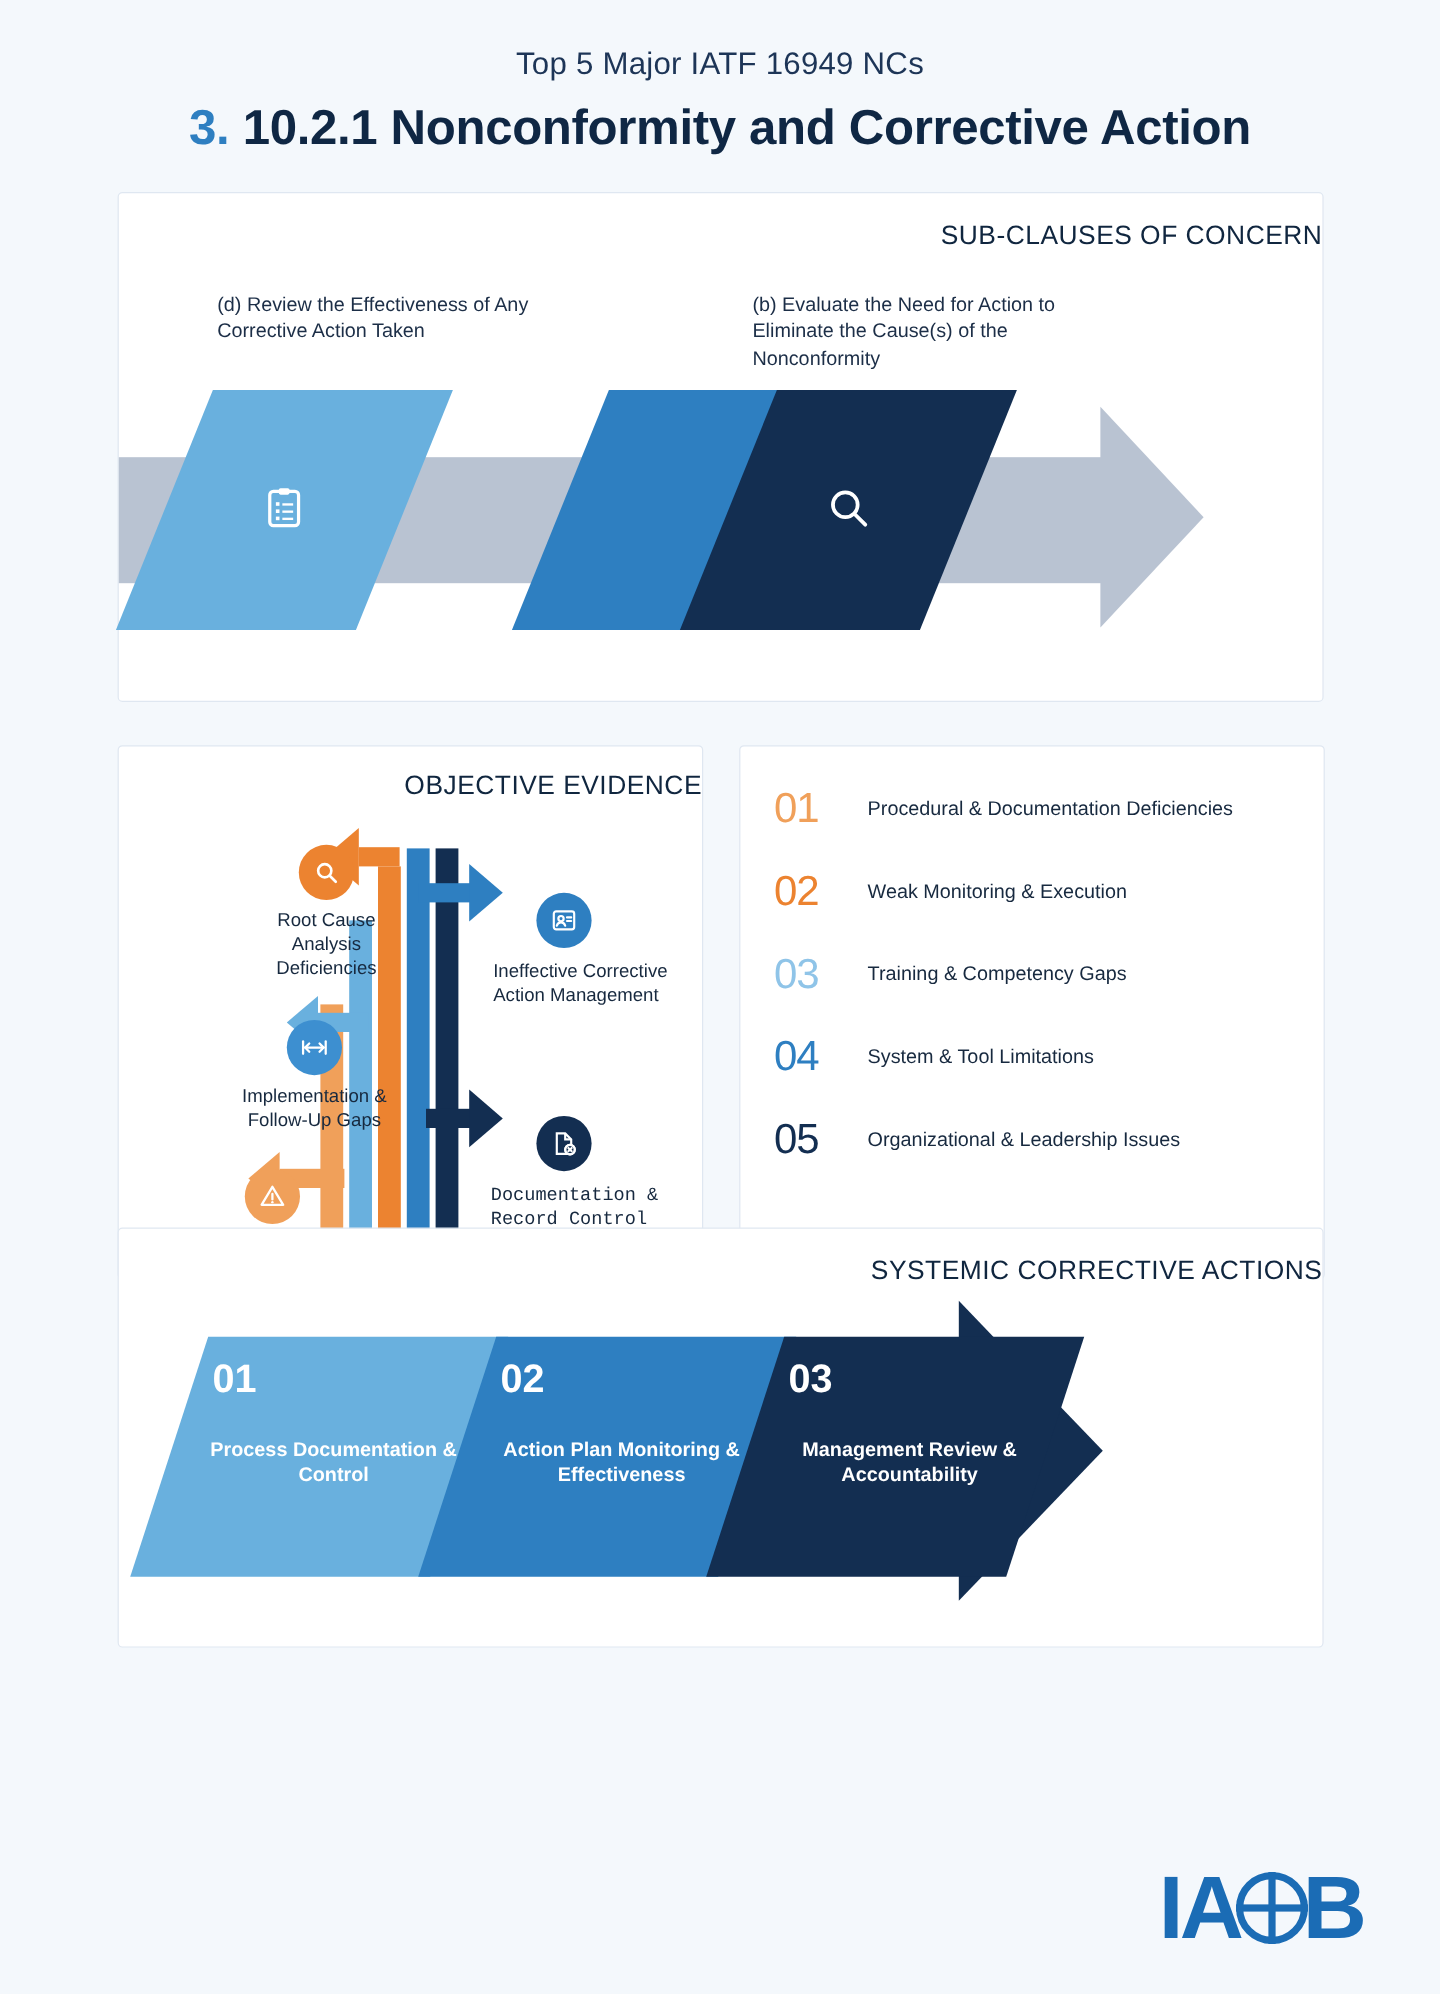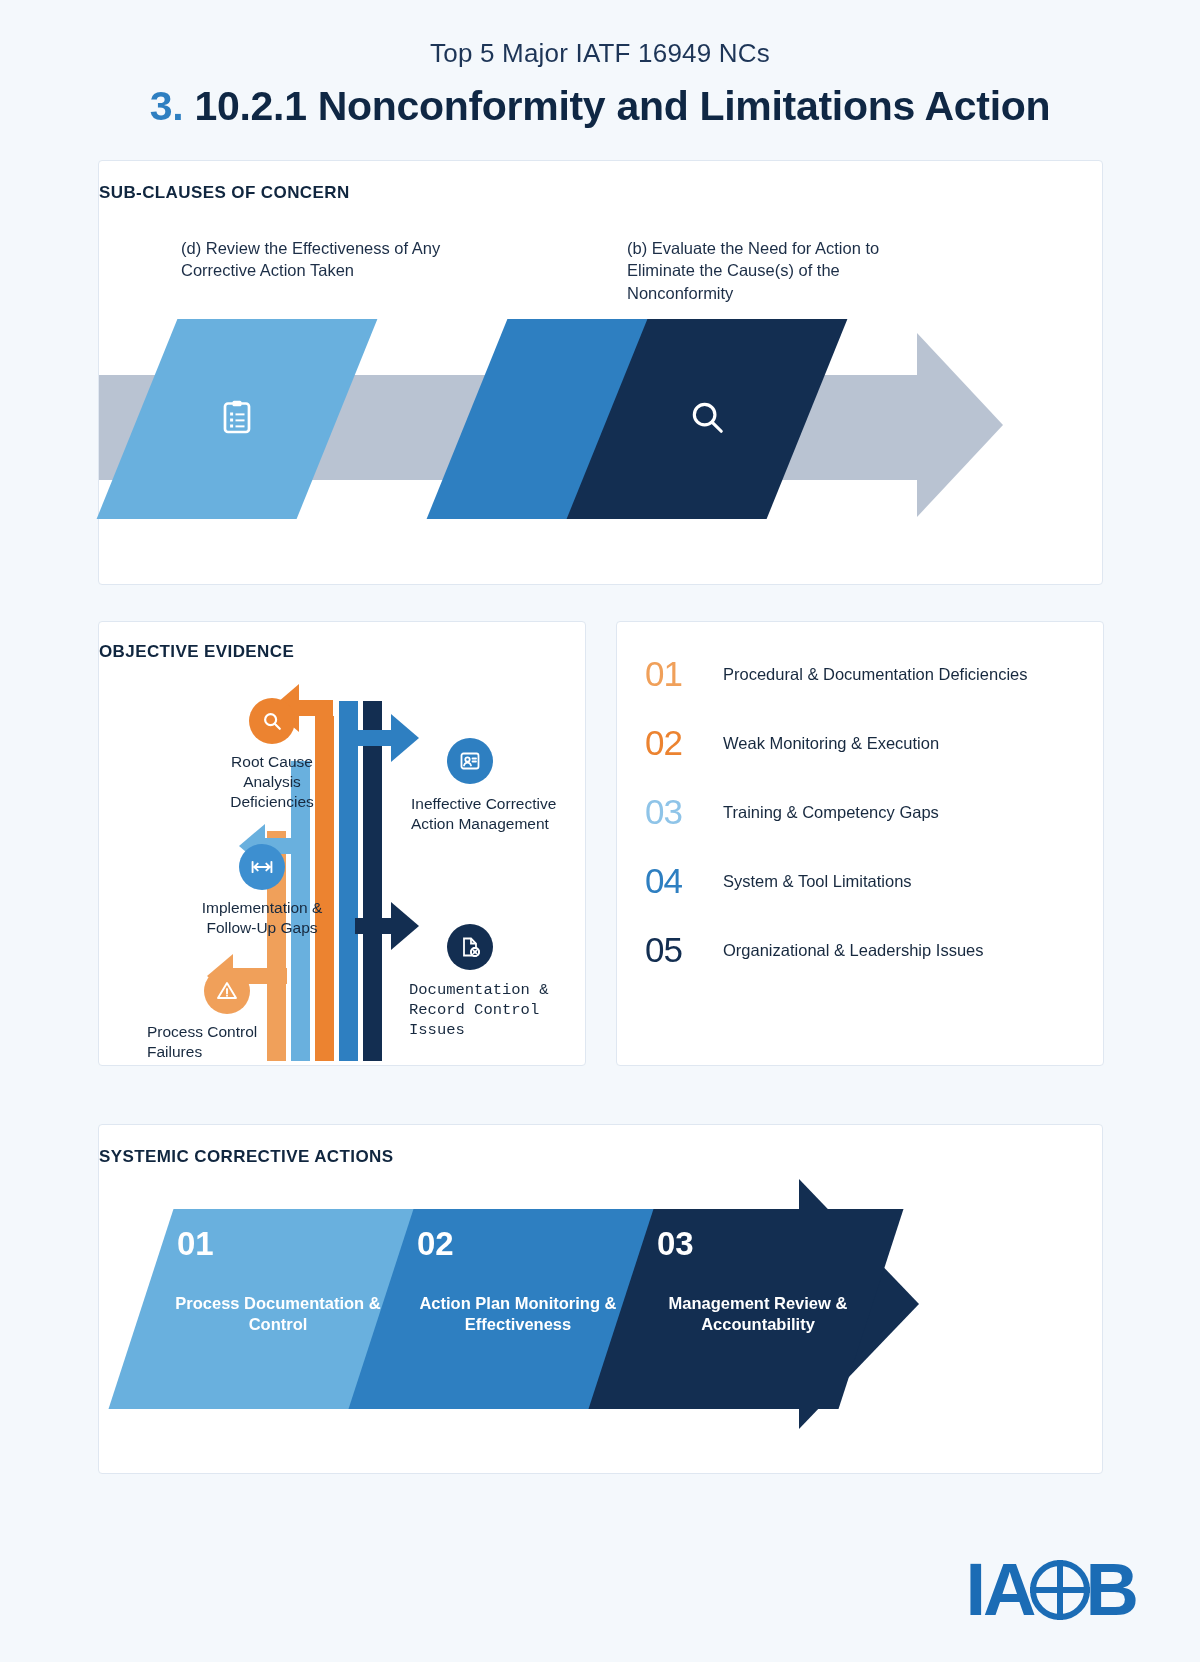--- a/index.html
+++ b/index.html
@@ -32,23 +32,23 @@
   .main-title .num { color: #2e7fc1; }
 
   
   .panel {
     position: absolute;
     background: #fff;
     border: 1px solid #dfe7f1;
     border-radius: 4px;
   }
   .panel-title {
-    text-align: left;
-    font-size: 17px;
-    font-weight: bold;
+    text-align: right;
+    font-size: 22px;
+    font-weight: normal;
     letter-spacing: .4px;
     color: #10263f;
   }
 
   
   #panel-subclauses { left: 98px; top: 160px; width: 1005px; height: 425px; }
   #panel-subclauses .panel-title { margin-top: 22px; }
 
   .clause-labels { position: relative; height: 70px; margin-top: 34px; }
   .clause-label {
@@ -147,21 +147,21 @@
 
   
   #panel-root { left: 616px; top: 621px; width: 488px; height: 445px; }
   #panel-root .panel-title { margin-top: 20px; }
   .root-list { margin-top: 32px; padding: 0 28px; }
   .root-row { display: flex; align-items: center; margin-bottom: 29px; }
   .root-num { font-size: 35px; font-weight: 500; width: 78px; letter-spacing: -1px; }
   .root-label { font-size: 16.5px; color: #17293f; font-weight: 500; }
 
   
-  #panel-actions { left: 98px; top: 1124px; width: 1005px; height: 350px; }
+  #panel-actions { left: 98px; top: 1023px; width: 1005px; height: 350px; }
   #panel-actions .panel-title { margin-top: 22px; }
   .act-stage { position: relative; height: 260px; margin-top: 30px; }
   .act-step {
     position: absolute;
     top: 12px;
     width: 250px; height: 200px;
     transform: skewX(-18deg);
     color: #fff;
   }
   .act-inner { transform: skewX(18deg); padding: 16px 18px 0 18px; text-align: center; }
@@ -202,21 +202,21 @@
     height: 6px; margin-top: -3px; background: #1b6cb5;
   }
 </style>
 </head>
 <body>
 
 <div class="header">
   <div class="eyebrow">Top 5 Major IATF 16949 NCs</div>
   <div class="main-title">
     <span class="num">3.</span>
-    <span>10.2.1 Nonconformity and Limitations Action</span>
+    <span>10.2.1 Nonconformity and Corrective Action</span>
   </div>
 </div>
 
 <div class="panel" id="panel-subclauses">
   <div class="panel-title">SUB-CLAUSES OF CONCERN</div>
 
   <div class="clause-labels">
     <div class="clause-label" id="clause-d">(d) Review the Effectiveness of Any Corrective Action Taken</div>
     <div class="clause-label" id="clause-b">(b) Evaluate the Need for Action to Eliminate the Cause(s) of the Nonconformity</div>
   </div>

